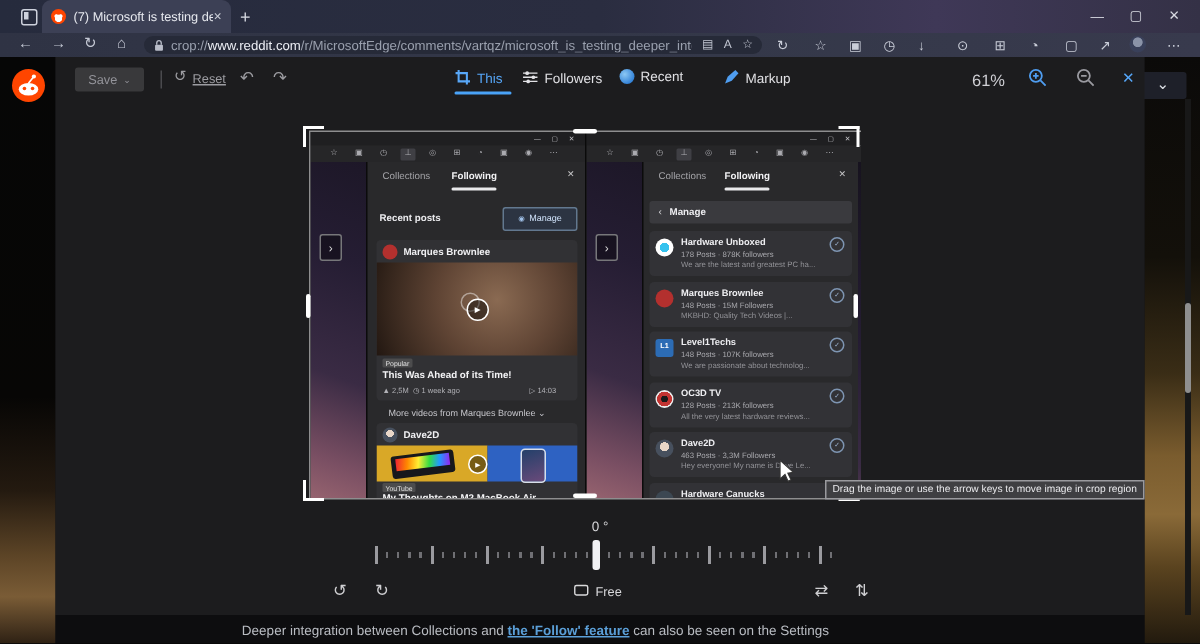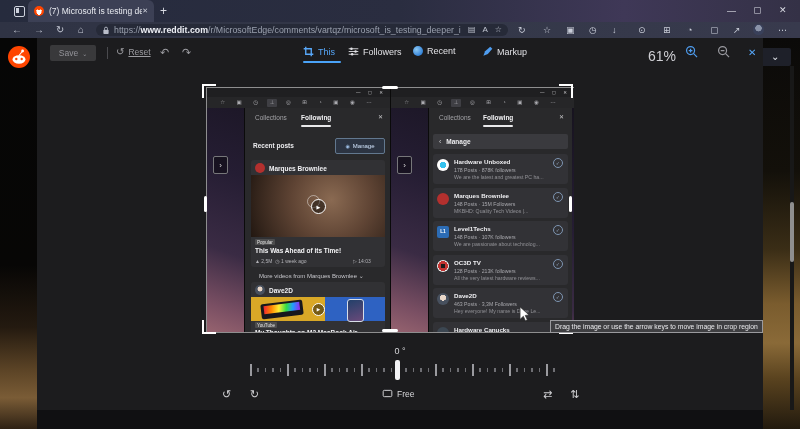--- a/index.html
+++ b/index.html
@@ -23,21 +23,21 @@
                radial-gradient(circle at 50% 62%,#fff 0 2.4px,transparent 2.6px),#ff4500;}
   .tabtitle{font-size:8.5px;color:#e7e9ef;margin-left:5px;overflow:hidden;flex:1;}
   .winbtn{color:#d9dbe3;font-size:9px;line-height:1;}
   
   #addressbar{left:0;top:22px;width:800px;height:16px;
     background:linear-gradient(90deg,#2f3344,#343849 60%,#383a4d);}
   .navic{font-size:10px;color:#c3c7d3;line-height:1;}
   #urlfield{left:96px;top:24px;width:412px;height:12px;background:#262a38;border-radius:6px;
     display:flex;align-items:center;padding:0 6px;box-sizing:border-box;}
   .url{font-size:8.8px;color:#9aa0ae;}
-  .urlhost{color:#eceef4;font-weight:bold;margin-top:15px;}
+  .urlhost{color:#eceef4;font-weight:normal;margin-top:15px;}
   .fieldic{font-size:8px;color:#c3c7d3;margin-left:7px;line-height:1;}
   .extic{font-size:9px;color:#c9cdd8;line-height:1;}
   .avatarbtn{width:11px;height:11px;border-radius:50%;
     background:radial-gradient(circle at 50% 38%,#8a93a8 0 3px,#39405a 3.5px);}
 
   
   #lstrip{left:0;top:38px;width:37px;height:391px;
     background:linear-gradient(180deg,#060606 0%,#070605 58%,#241a10 74%,#5c4426 85%,#7a5c36 92%,#2e2114 100%);}
   #rstrip{left:763px;top:38px;width:37px;height:391px;
     background:linear-gradient(180deg,#0b0a09 0%,#13100a 34%,#3a2d16 54%,#7a5c2e 68%,#8a6a38 78%,#5a431f 87%,#221a0e 100%);}
@@ -52,21 +52,21 @@
   #savebtn{left:50px;top:45px;width:46px;height:16px;background:#39393b;border-radius:2px;
     color:#94949a;font-size:8.5px;gap:4px;}
   .tdiv{left:107px;top:47px;width:1px;height:12px;background:#4a4a4e;}
   .toolgray{color:#9c9ca1;font-size:8.5px;text-decoration:underline;}
   .toolic{color:#9c9ca1;font-size:11px;line-height:1;}
   .edtab{display:flex;align-items:center;gap:4px;font-size:9px;color:#e0e0e4;}
   .edtab.active{color:#56a7f9;}
   .cropunder{left:303px;top:61px;width:38px;height:2px;background:#4aa3f8;border-radius:1px;}
   .filtic{width:10px;height:10px;border-radius:50%;
     background:radial-gradient(circle at 35% 35%,#8cc8f4,#2f7fd6 75%);}
-  .zoomlvl{color:#cfcfd4;font-size:14px;}
+  .zoomlvl{color:#cfcfd4;font-size:11px;}
   .xclose{color:#56a7f9;font-size:10px;font-weight:bold;}
 
   
   #photo{left:207px;top:88px;width:366px;height:244px;background:#222;
          outline:1px solid rgba(255,255,255,.5);}
   .mw{position:absolute;top:0;width:183px;height:244px;overflow:hidden;}
   .mwtb{position:absolute;left:0;top:0;width:100%;height:9px;background:#1f1f21;}
   .mwctl{position:absolute;right:4px;top:1.5px;font-size:4.5px;letter-spacing:3px;color:#c2c2c6;}
   .mwtool{position:absolute;left:0;top:9px;width:100%;height:11px;background:#262628;}
   .mwtoolic{position:absolute;left:0;top:2px;width:100%;text-align:center;font-size:5.5px;
@@ -175,21 +175,21 @@
     <span class="a navic" style="left:12px;top:3px;">←</span>
     <span class="a navic" style="left:34px;top:3px;">→</span>
     <span class="a navic" style="left:56px;top:3px;">↻</span>
     <span class="a navic" style="left:78px;top:3px;">⌂</span>
   </div>
   <div id="urlfield" class="a">
     <svg width="8" height="9" viewBox="0 0 10 12">
         <rect x="1.5" y="5" width="7" height="5.5" rx="1" fill="#b9bdc9"></rect>
         <path d="M3 5V3.5a2 2 0 014 0V5" stroke="#b9bdc9" fill="none" stroke-width="1.2"></path>
       </svg>
-    <span class="url nw" style="margin-left:4px;overflow:hidden;flex:1;"><span>https://</span><span class="urlhost">www.reddit.com</span><span>/r/MicrosoftEdge/comments/vartqz/microsoft_is_testing_deeper_integrat...</span></span>
+    <span class="url nw" style="margin-left:4px;overflow:hidden;flex:1;"><span>crop://</span><span class="urlhost">www.reddit.com</span><span>/r/MicrosoftEdge/comments/vartqz/microsoft_is_testing_deeper_integrat...</span></span>
     <span class="fieldic">▤</span>
     <span class="fieldic">A</span>
     <span class="fieldic">☆</span>
   </div>
   <span class="a extic" style="left:518px;top:26px;">↻</span>
   <span class="a extic" style="left:543px;top:26px;">☆</span>
   <span class="a extic" style="left:566px;top:26px;">▣</span>
   <span class="a extic" style="left:589px;top:26px;">◷</span>
   <span class="a extic" style="left:612px;top:26px;">↓</span>
   <span class="a extic" style="left:638px;top:26px;">⊙</span>
@@ -211,20 +211,25 @@
         </svg>
     </div>
   </div>
   <div id="rstrip" class="a">
     <div class="a" style="left:-2px;top:10px;width:30px;height:18px;background:#1e2029;border-radius:2px;">
       <span style="position:absolute;left:10px;top:3px;color:#e2e5ea;font-size:10px;">⌄</span>
     </div>
   </div>
   <div class="a scrolltrack"></div>
   <div class="a scrollthumb"></div>
+  <div id="bstrip" class="a">
+    <div class="a caption nw" style="left:0;top:5px;width:640px;text-align:center;">
+      <span>Deeper integration between Collections and </span><span class="caplink">the 'Follow' feature</span><span> can also be seen on the Settings</span>
+    </div>
+  </div>
 
   <div id="editor" class="a"></div>
 
   <div id="savebtn" class="a ctr">
     <span>Save</span>
     <span style="font-size:6px;">⌄</span>
   </div>
   <div class="a tdiv"></div>
   <div class="a row" style="left:116px;top:47px;gap:4px;">
     <span class="toolic" style="font-size:10px;">↺</span>

